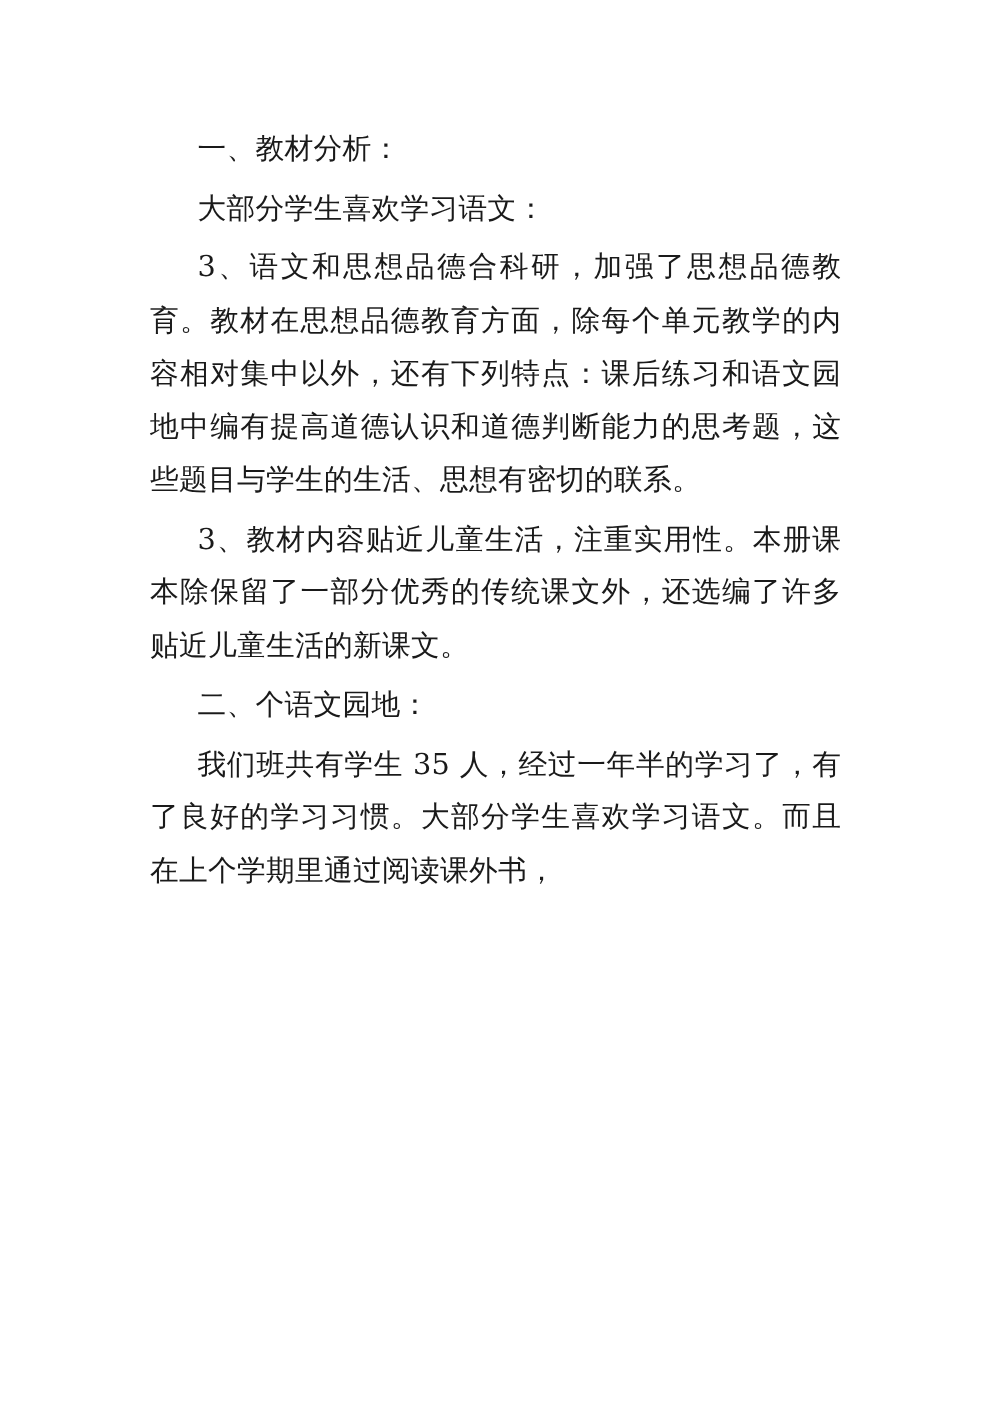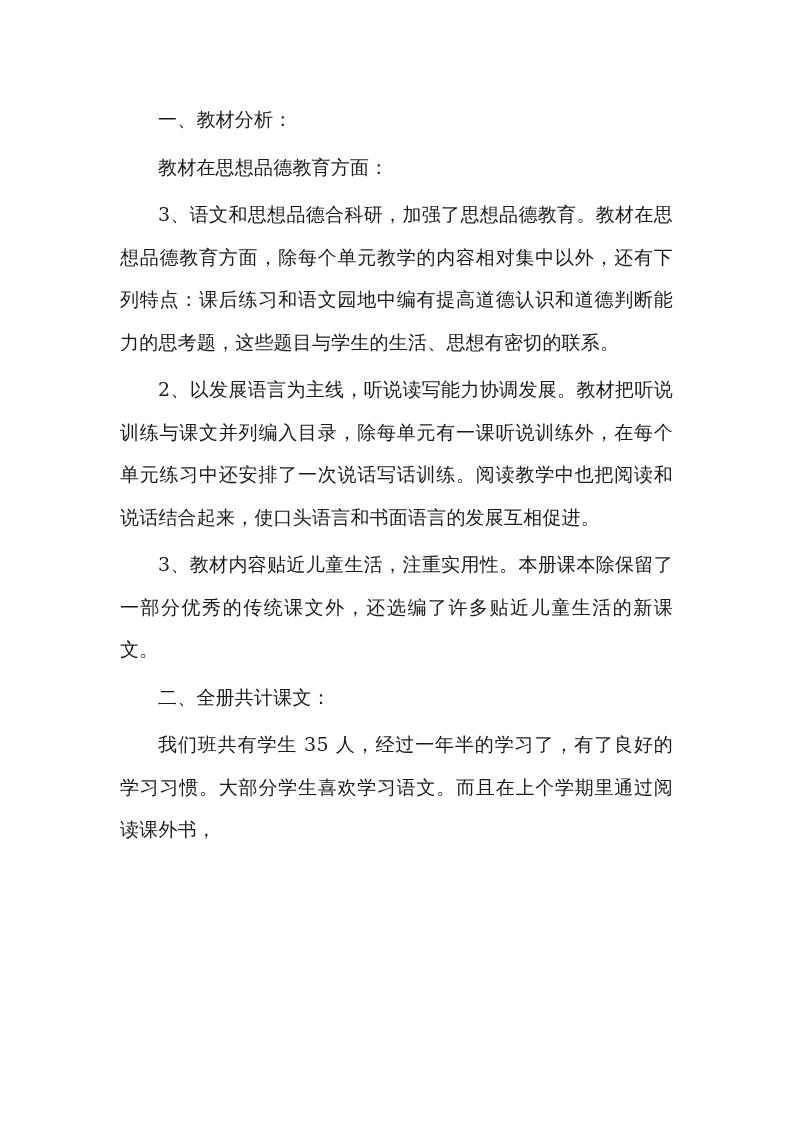--- a/index.html
+++ b/index.html
@@ -16,36 +16,35 @@
     color: #1a1a1a;
   }
   .page {
     position: absolute;
     left: 120px;
     top: 98px;
     width: 553px;
   }
   .para {
     margin: 0 0 5px 0;
-    font-size: 19px;
+    font-size: 23px;
     line-height: 42.5px;
     text-align: justify;
     text-justify: inter-ideograph;
     letter-spacing: 0.2px;
     text-indent: 38px;
     word-break: break-all;
   }
   .heading {
     margin: 0 0 5px 0;
   }
 </style>
 </head>
 <body>
 
 <div class="page">
   <p class="para heading">一、教材分析：</p>
-  <p class="para">教材在思想品德教育方面：</p>
+  <p class="para">大部分学生喜欢学习语文：</p>
   <p class="para">3、语文和思想品德合科研，加强了思想品德教育。教材在思想品德教育方面，除每个单元教学的内容相对集中以外，还有下列特点：课后练习和语文园地中编有提高道德认识和道德判断能力的思考题，这些题目与学生的生活、思想有密切的联系。</p>
-  <p class="para">2、以发展语言为主线，听说读写能力协调发展。教材把听说训练与课文并列编入目录，除每单元有一课听说训练外，在每个单元练习中还安排了一次说话写话训练。阅读教学中也把阅读和说话结合起来，使口头语言和书面语言的发展互相促进。</p>
   <p class="para">3、教材内容贴近儿童生活，注重实用性。本册课本除保留了一部分优秀的传统课文外，还选编了许多贴近儿童生活的新课文。</p>
-  <p class="para heading">二、全册共计课文：</p>
+  <p class="para heading">二、个语文园地：</p>
   <p class="para">我们班共有学生 35 人，经过一年半的学习了，有了良好的学习习惯。大部分学生喜欢学习语文。而且在上个学期里通过阅读课外书，</p>
 </div>
 
 </body></html>

